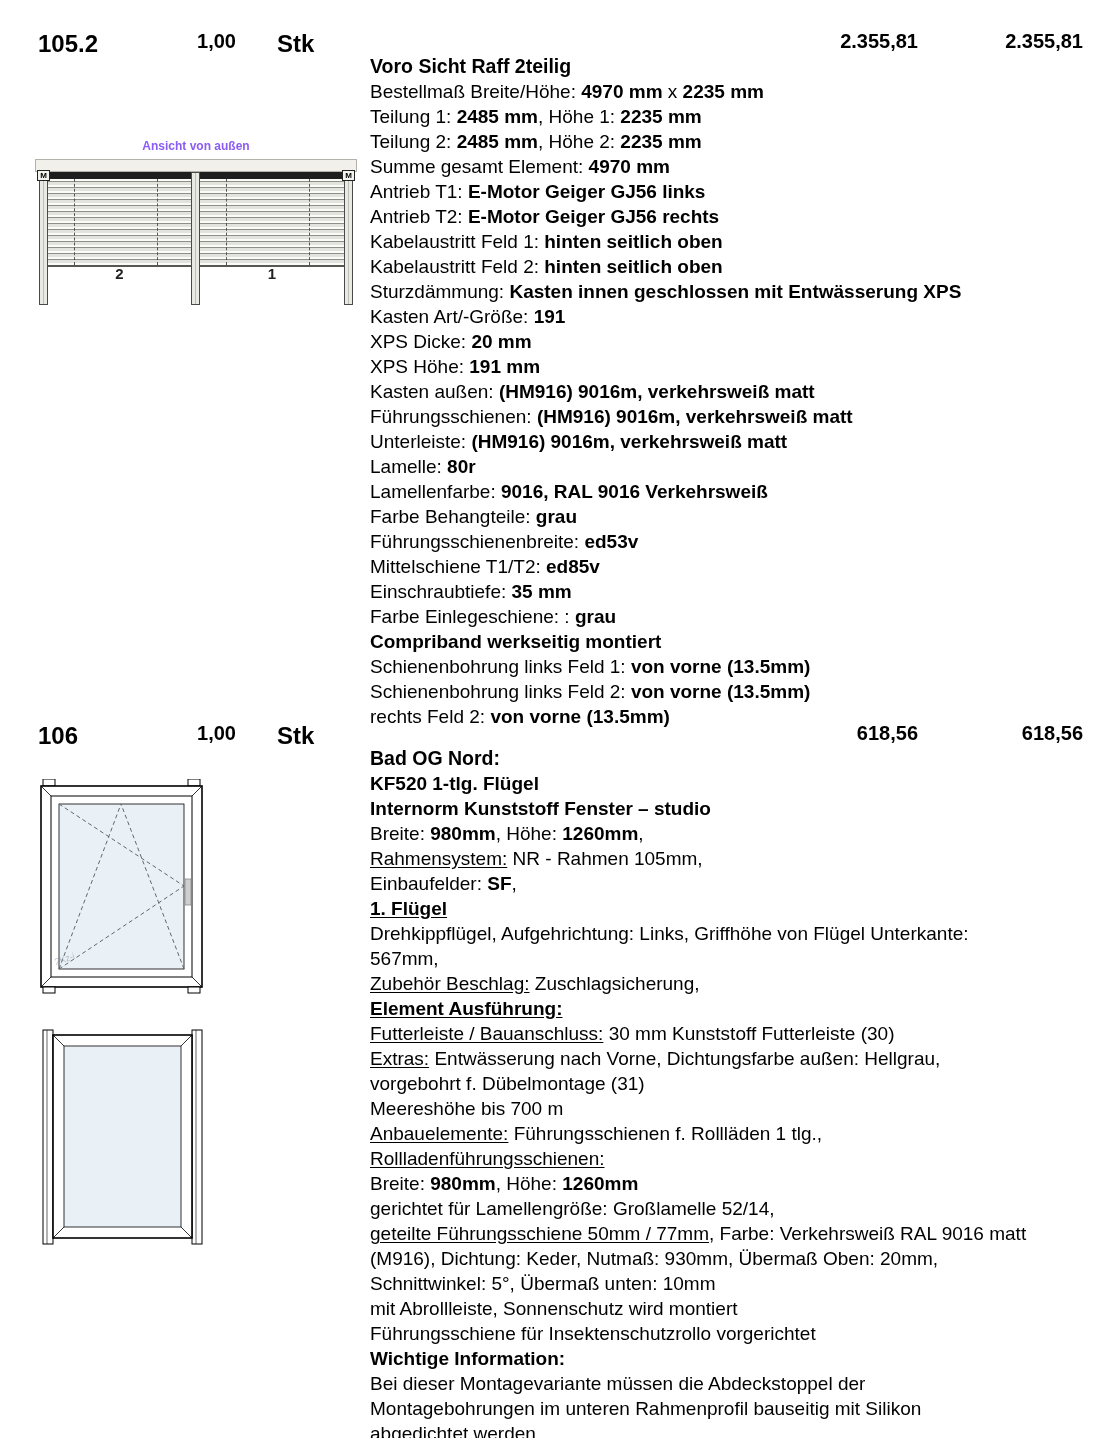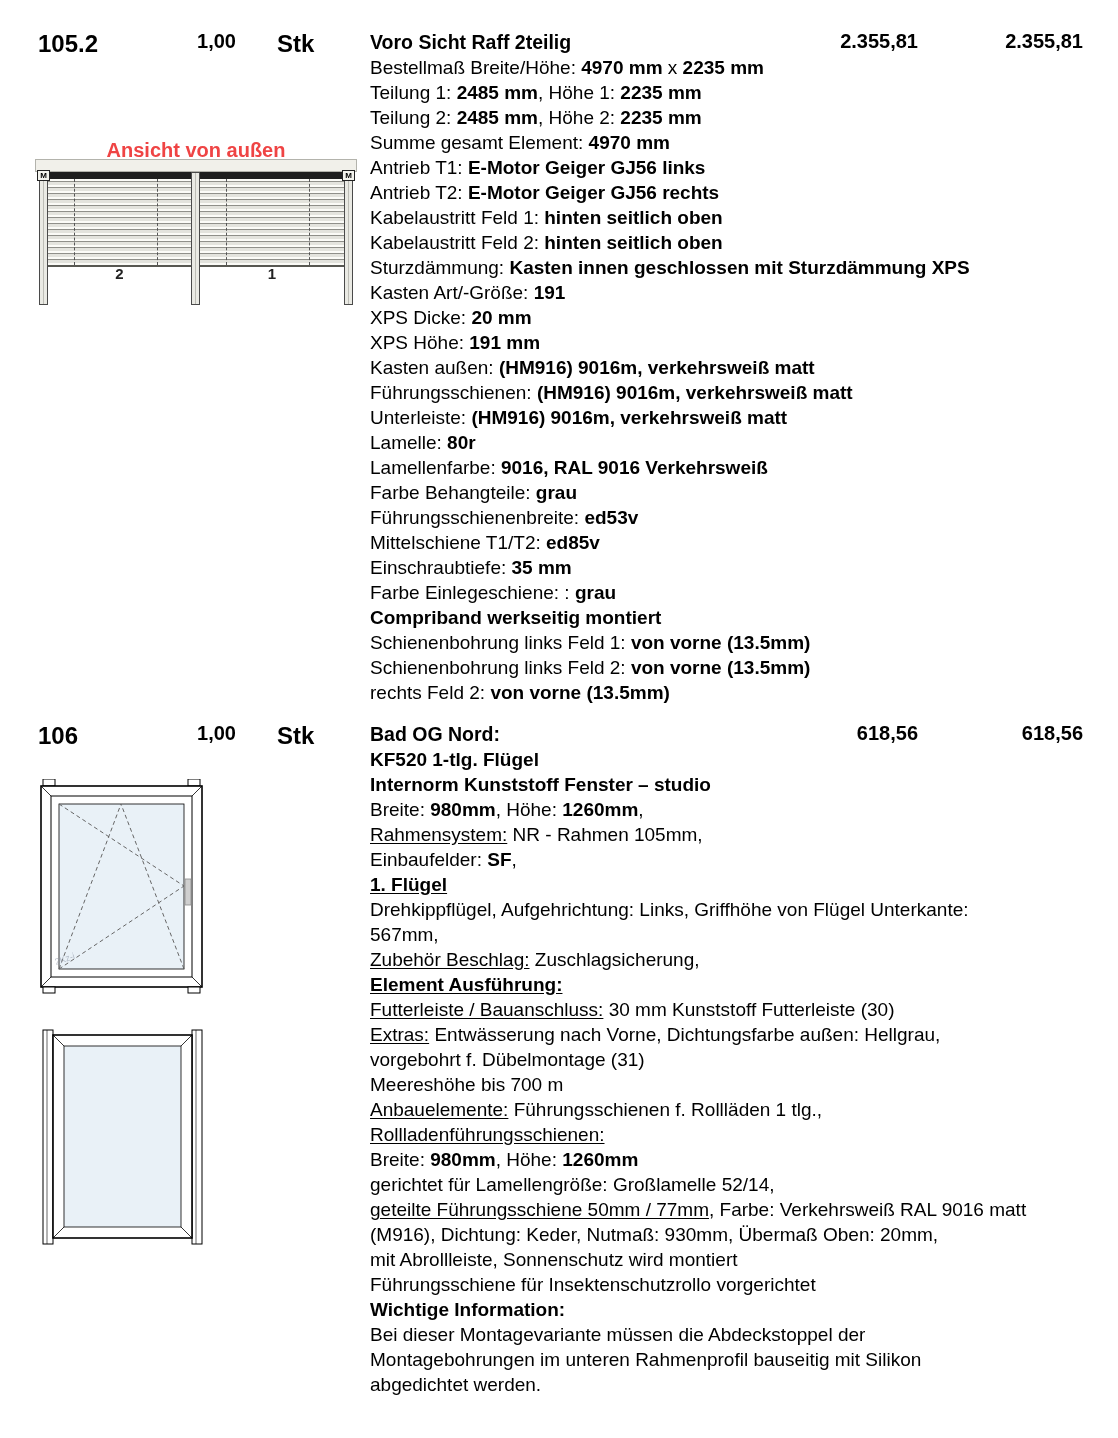--- a/index.html
+++ b/index.html
@@ -9,25 +9,25 @@
   }
   .abs{position:absolute;}
   .bold{font-weight:bold;}
   .ul{text-decoration:underline;text-underline-offset:2px;}
   
   .pos{left:38px;width:120px;font-size:24px;font-weight:bold;}
   .qty{left:148px;width:88px;font-size:20px;font-weight:bold;text-align:right;}
   .unit{left:277px;width:60px;font-size:24px;font-weight:bold;}
   .price1{left:768px;width:150px;font-size:20px;font-weight:bold;text-align:right;}
   .price2{left:933px;width:150px;font-size:20px;font-weight:bold;text-align:right;}
-  .desc{left:370px;width:724px;font-size:19px;line-height:25px;}
+  .desc{left:370px;width:724px;font-size:19px;line-height:25px;margin-top:24px;}
   .title-line{font-weight:bold;font-size:19.5px;height:25px;white-space:pre;}
   .line{height:25px;white-space:pre;}
   
-  .blind-caption{left:35px;top:139px;width:322px;text-align:center;font-size:20px;font-weight:bold;color:#ef4444;}
+  .blind-caption{left:35px;top:139px;width:322px;text-align:center;font-size:12px;font-weight:bold;color:#8b5cf6;}
   .blind-lintel{left:35px;top:159px;width:322px;height:13px;background:#f1f0ea;border:1px solid #b3b3ac;box-sizing:border-box;}
   .blind-band{left:37px;top:172px;width:318px;height:7px;background:#1e1e1e;}
   .m-box{width:13px;height:11px;background:#f4f4ee;border:1px solid #222;box-sizing:border-box;
          font-size:8px;line-height:9px;text-align:center;font-weight:bold;z-index:4;top:170px;}
   .rail{top:172px;height:133px;width:9px;background:#eaeae4;border:1px solid #4a4a4a;box-sizing:border-box;z-index:3;}
   .rail-inner{position:absolute;left:3px;top:0;width:1px;height:100%;background:#bdbdb6;}
   .panel{top:179px;height:88px;border-bottom:2px solid #585852;box-sizing:border-box;z-index:1;
          background:repeating-linear-gradient(to bottom,#fbfbf7 0px,#fbfbf7 2px,#8f8f89 2px,#8f8f89 3px,#e3e3dd 3px,#e3e3dd 6px);}
   .cord{position:absolute;top:0;height:100%;width:0;border-left:1px dashed #555;}
   .field-label{top:265px;text-align:center;font-size:15px;font-weight:bold;color:#222;z-index:2;}
@@ -45,21 +45,21 @@
     <div class="title-line">Voro Sicht Raff 2teilig</div>
     <div>
         <div class="line"><span>Bestellmaß Breite/Höhe: </span><span class="bold">4970 mm</span><span> x </span><span class="bold">2235 mm</span></div>
         <div class="line"><span>Teilung 1: </span><span class="bold">2485 mm</span><span>, Höhe 1: </span><span class="bold">2235 mm</span></div>
         <div class="line"><span>Teilung 2: </span><span class="bold">2485 mm</span><span>, Höhe 2: </span><span class="bold">2235 mm</span></div>
         <div class="line"><span>Summe gesamt Element: </span><span class="bold">4970 mm</span></div>
         <div class="line"><span>Antrieb T1: </span><span class="bold">E-Motor Geiger GJ56 links</span></div>
         <div class="line"><span>Antrieb T2: </span><span class="bold">E-Motor Geiger GJ56 rechts</span></div>
         <div class="line"><span>Kabelaustritt Feld 1: </span><span class="bold">hinten seitlich oben</span></div>
         <div class="line"><span>Kabelaustritt Feld 2: </span><span class="bold">hinten seitlich oben</span></div>
-        <div class="line"><span>Sturzdämmung: </span><span class="bold">Kasten innen geschlossen mit Sturzdämmung XPS</span></div>
+        <div class="line"><span>Sturzdämmung: </span><span class="bold">Kasten innen geschlossen mit Entwässerung XPS</span></div>
         <div class="line"><span>Kasten Art/-Größe: </span><span class="bold">191</span></div>
         <div class="line"><span>XPS Dicke: </span><span class="bold">20 mm</span></div>
         <div class="line"><span>XPS Höhe: </span><span class="bold">191 mm</span></div>
         <div class="line"><span>Kasten außen: </span><span class="bold">(HM916) 9016m, verkehrsweiß matt</span></div>
         <div class="line"><span>Führungsschienen: </span><span class="bold">(HM916) 9016m, verkehrsweiß matt</span></div>
         <div class="line"><span>Unterleiste: </span><span class="bold">(HM916) 9016m, verkehrsweiß matt</span></div>
         <div class="line"><span>Lamelle: </span><span class="bold">80r</span></div>
         <div class="line"><span>Lamellenfarbe: </span><span class="bold">9016, RAL 9016 Verkehrsweiß</span></div>
         <div class="line"><span>Farbe Behangteile: </span><span class="bold">grau</span></div>
         <div class="line"><span>Führungsschienenbreite: </span><span class="bold">ed53v</span></div>
@@ -126,20 +126,21 @@
         <div class="line"><span class="ul">Futterleiste / Bauanschluss:</span><span> 30 mm Kunststoff Futterleiste (30)</span></div>
         <div class="line"><span class="ul">Extras:</span><span> Entwässerung nach Vorne, Dichtungsfarbe außen: Hellgrau,</span></div>
         <div class="line"><span>vorgebohrt f. Dübelmontage (31)</span></div>
         <div class="line"><span>Meereshöhe bis 700 m</span></div>
         <div class="line"><span class="ul">Anbauelemente:</span><span> Führungsschienen f. Rollläden 1 tlg.,</span></div>
         <div class="line"><span class="ul">Rollladenführungsschienen:</span></div>
         <div class="line"><span>Breite: </span><span class="bold">980mm</span><span>, Höhe: </span><span class="bold">1260mm</span></div>
         <div class="line"><span>gerichtet für Lamellengröße: Großlamelle 52/14,</span></div>
         <div class="line"><span class="ul">geteilte Führungsschiene 50mm / 77mm</span><span>, Farbe: Verkehrsweiß RAL 9016 matt</span></div>
         <div class="line"><span>(M916), Dichtung: Keder, Nutmaß: 930mm, Übermaß Oben: 20mm,</span></div>
+        <div class="line"><span>Schnittwinkel: 5°, Übermaß unten: 10mm</span></div>
         <div class="line"><span>mit Abrollleiste, Sonnenschutz wird montiert</span></div>
         <div class="line"><span>Führungsschiene für Insektenschutzrollo vorgerichtet</span></div>
         <div class="line"><span class="bold">Wichtige Information:</span></div>
         <div class="line"><span>Bei dieser Montagevariante müssen die Abdeckstoppel der</span></div>
         <div class="line"><span>Montagebohrungen im unteren Rahmenprofil bauseitig mit Silikon</span></div>
         <div class="line"><span>abgedichtet werden.</span></div>
       </div>
   </div>
 </div>
 

